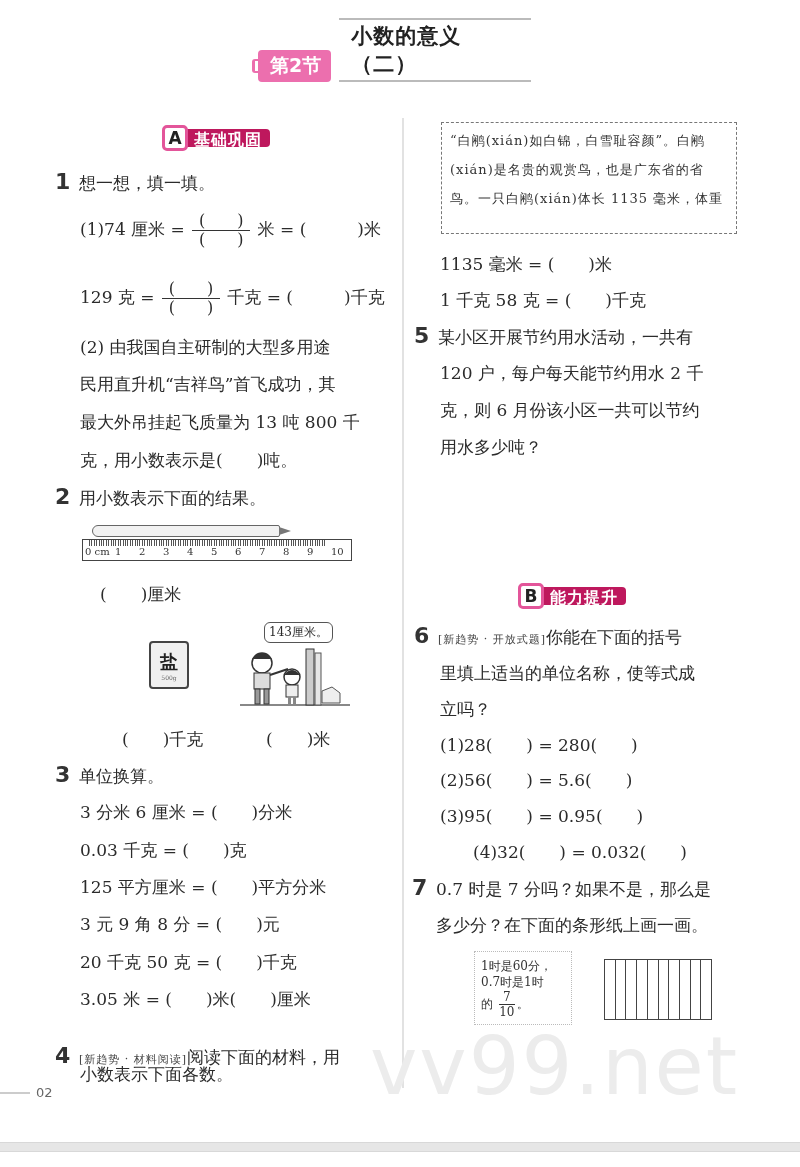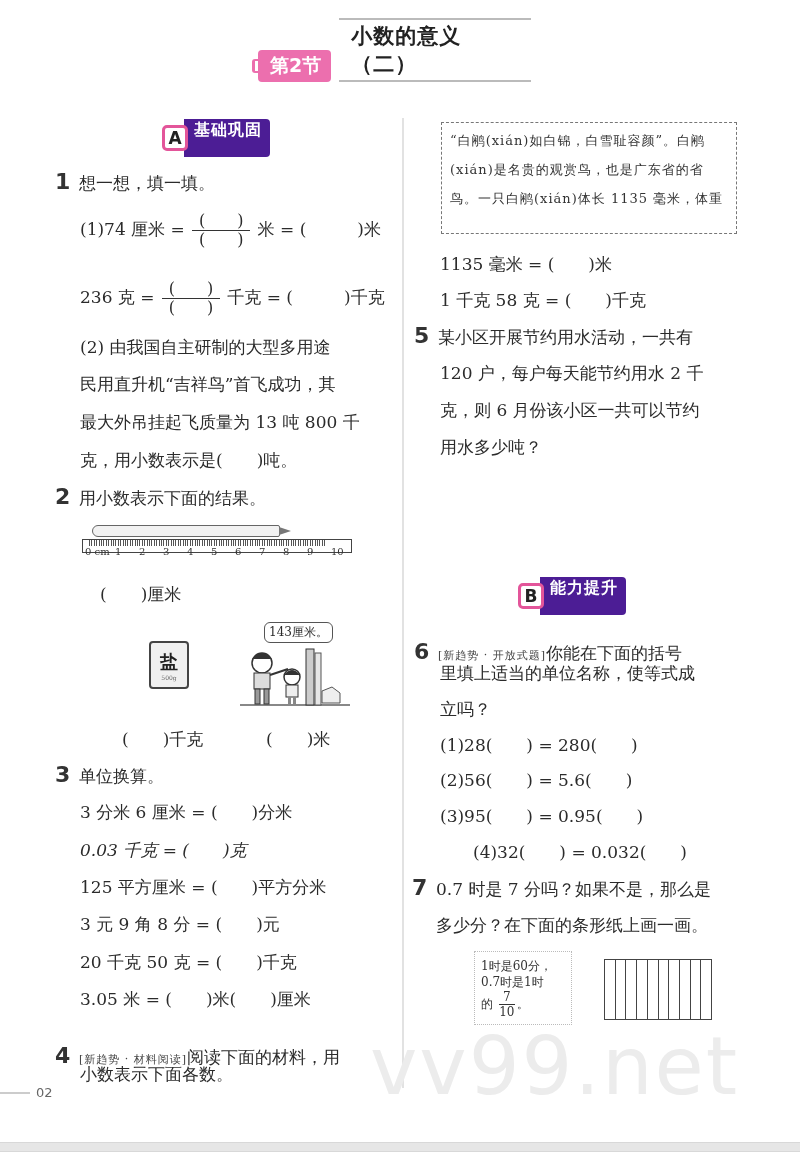--- a/index.html
+++ b/index.html
@@ -12,34 +12,34 @@
   .sec-badge { background: #ec6fae; color: #fff; font-family: "DejaVu Sans", sans-serif; font-weight: bold; font-size: 19px; padding: 3px 10px 3px 12px; border-radius: 4px; position: relative; }
   .sec-badge:before { content: ""; position: absolute; left: -6px; top: 9px; width: 6px; height: 10px; border-left: 3px solid #ec6fae; border-top: 2px solid #ec6fae; border-bottom: 2px solid #ec6fae; border-radius: 3px 0 0 3px; }
   .sec-title { margin-left: 8px; font-family: "DejaVu Sans", sans-serif; font-weight: bold; font-size: 21px; color: #222; padding: 2px 12px; border-top: 2px solid #bbb; border-bottom: 2px solid #bbb; width: 192px; letter-spacing: 1px; }
 
   
   .col-divider { left: 402px; top: 118px; width: 2px; height: 970px; background: #e2e2e2; }
 
   
   .level { display: flex; align-items: center; height: 26px; }
   .level-letter { width: 26px; height: 26px; background: #fff; border: 3px solid #e3559a; border-radius: 5px; color: #222; font-family: "DejaVu Sans", sans-serif; font-weight: bold; font-size: 17px; display: flex; align-items: center; justify-content: center; position: relative; z-index: 2; }
-  .level-label { background: #4c1d95; color: #fff; font-family: "DejaVu Sans", sans-serif; font-weight: bold; font-size: 16px; padding: 2px 8px 2px 10px; margin-left: -4px; border-radius: 0 4px 4px 0; height: 38px; line-height: 18px; letter-spacing: 1px; }
+  .level-label { background: #be185d; color: #fff; font-family: "DejaVu Sans", sans-serif; font-weight: bold; font-size: 16px; padding: 2px 8px 2px 10px; margin-left: -4px; border-radius: 0 4px 4px 0; height: 18px; line-height: 18px; letter-spacing: 1px; }
 
   .qnum { font-family: "DejaVu Sans", sans-serif; font-weight: bold; font-size: 22px; color: #333; width: 24px; display: inline-block; }
   .line { font-size: 17px; line-height: 24px; white-space: nowrap; color: #2b2b2b; }
   .tag { font-size: 11px; color: #444; letter-spacing: 1px; }
 
   .frac { display: inline-block; vertical-align: middle; text-align: center; margin: 0 2px; }
   .frac .num, .frac .den { display: block; font-size: 16px; line-height: 18px; width: 58px; }
   .frac .num { border-bottom: 1px solid #333; }
 
   
   .pencil { left: 92px; top: 525px; width: 188px; height: 12px; border: 1px solid #666; border-radius: 6px 2px 2px 6px; background: #f2f2f2; }
   .pencil-tip { left: 279px; top: 527px; width: 0; height: 0; border-left: 12px solid #777; border-top: 4px solid transparent; border-bottom: 4px solid transparent; }
-  .ruler { left: 82px; top: 539px; width: 270px; height: 14px; border: 1px solid #444; background: #fff; }
+  .ruler { left: 82px; top: 539px; width: 270px; height: 22px; border: 1px solid #444; background: #fff; }
   .ruler-ticks { position: absolute; left: 6px; right: 24px; top: 0; height: 6px;
      background-image: repeating-linear-gradient(90deg, #555 0 1px, transparent 1px 2.4px); }
   .ruler-labels { position: absolute; left: 2px; top: 6px; font-size: 10px; color: #333; display: flex; }
   .ruler-labels span { width: 24px; }
 
   
   .salt-bag { left: 149px; top: 641px; width: 40px; height: 48px; border: 2px solid #444; border-radius: 4px; background: #f0f0f0; display: flex; flex-direction: column; align-items: center; justify-content: center; }
   .salt-bag .glyph { font-family: "DejaVu Sans", sans-serif; font-weight: bold; font-size: 18px; color: #222; }
   .salt-bag .w { font-size: 6px; color: #666; }
   .bubble { left: 264px; top: 622px; border: 1px solid #555; border-radius: 6px; padding: 1px 4px; font-size: 12px; background: #fff; }
@@ -77,21 +77,21 @@
 
 <div class="abs line" style="left:55px; top:170px;">
   <span class="qnum">1</span><span>想一想，填一填。</span>
 </div>
 <div class="abs line" style="left:80px; top:212px;">
   <span>(1)74 厘米 =</span>
   <span class="frac"><span class="num">(　　)</span><span class="den">(　　)</span></span>
   <span>米 = (　　　)米</span>
 </div>
 <div class="abs line" style="left:80px; top:280px;">
-  <span>236 克 =</span>
+  <span>129 克 =</span>
   <span class="frac"><span class="num">(　　)</span><span class="den">(　　)</span></span>
   <span>千克 = (　　　)千克</span>
 </div>
 <div class="abs line" style="left:80px; top:335px;">(2) 由我国自主研制的大型多用途</div>
 <div class="abs line" style="left:80px; top:372px;">民用直升机“吉祥鸟”首飞成功，其</div>
 <div class="abs line" style="left:80px; top:410px;">最大外吊挂起飞质量为 13 吨 800 千</div>
 <div class="abs line" style="left:80px; top:448px;">克，用小数表示是(　　)吨。</div>
 
 <div class="abs line" style="left:55px; top:485px;">
   <span class="qnum">2</span><span>用小数表示下面的结果。</span>
@@ -138,21 +138,21 @@
   <rect x="75" y="8" width="6" height="52" fill="#e6e6e6" stroke="#555"></rect>
   <path d="M82 46 L92 42 L100 48 L100 58 L82 58 Z" fill="#eee" stroke="#555"></path>
 </svg>
 <div class="abs line" style="left:122px; top:727px;">(　　)千克</div>
 <div class="abs line" style="left:266px; top:727px;">(　　)米</div>
 
 <div class="abs line" style="left:55px; top:763px;">
   <span class="qnum">3</span><span>单位换算。</span>
 </div>
 <div class="abs line" style="left:80px; top:800px;">3 分米 6 厘米 = (　　)分米</div>
-<div class="abs line" style="left:80px; top:838px;font-style:italic;">0.03 千克 = (　　)克</div>
+<div class="abs line" style="left:80px; top:838px;">0.03 千克 = (　　)克</div>
 <div class="abs line" style="left:80px; top:875px;">125 平方厘米 = (　　)平方分米</div>
 <div class="abs line" style="left:80px; top:912px;">3 元 9 角 8 分 = (　　)元</div>
 <div class="abs line" style="left:80px; top:950px;">20 千克 50 克 = (　　)千克</div>
 <div class="abs line" style="left:80px; top:987px;">3.05 米 = (　　)米(　　)厘米</div>
 
 <div class="abs line" style="left:55px; top:1044px;">
   <span class="qnum">4</span><span class="tag">[新趋势 · 材料阅读]</span><span>阅读下面的材料，用</span>
 </div>
 <div class="abs line" style="left:80px; top:1062px;">小数表示下面各数。</div>
 
@@ -169,21 +169,21 @@
 </div>
 <div class="abs line" style="left:440px; top:361px;">120 户，每户每天能节约用水 2 千</div>
 <div class="abs line" style="left:440px; top:398px;">克，则 6 月份该小区一共可以节约</div>
 <div class="abs line" style="left:440px; top:435px;">用水多少吨？</div>
 
 <div class="abs level" style="left:518px; top:583px;">
   <span class="level-letter">B</span>
   <span class="level-label">能力提升</span>
 </div>
 
-<div class="abs line" style="left:414px; top:624px;margin-top:16px;">
+<div class="abs line" style="left:414px; top:624px;">
   <span class="qnum">6</span><span class="tag">[新趋势 · 开放式题]</span><span>你能在下面的括号</span>
 </div>
 <div class="abs line" style="left:440px; top:661px;">里填上适当的单位名称，使等式成</div>
 <div class="abs line" style="left:440px; top:697px;">立吗？</div>
 <div class="abs line" style="left:440px; top:733px;">(1)28(　　) = 280(　　)</div>
 <div class="abs line" style="left:440px; top:768px;">(2)56(　　) = 5.6(　　)</div>
 <div class="abs line" style="left:440px; top:804px;">(3)95(　　) = 0.95(　　)</div>
 <div class="abs line" style="left:440px; top:840px;margin-left:33px;">(4)32(　　) = 0.032(　　)</div>
 
 <div class="abs line" style="left:412px; top:876px;">

